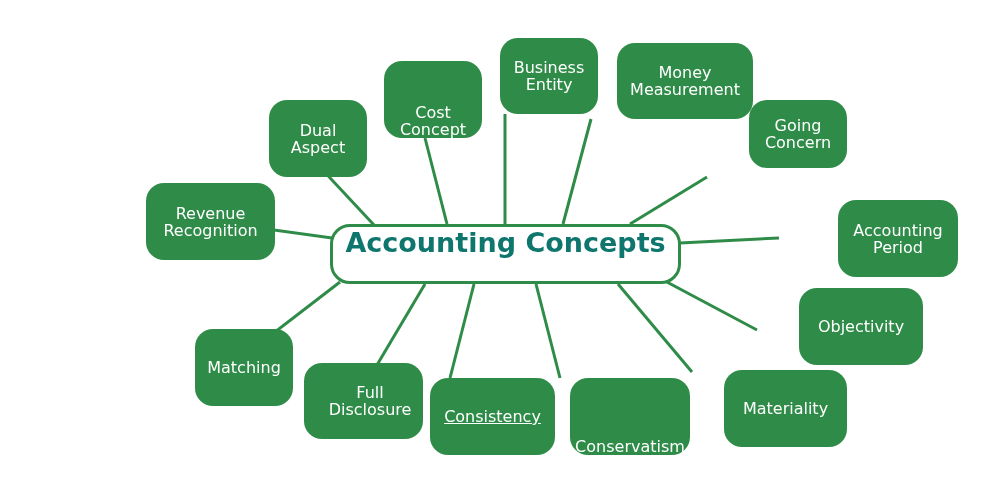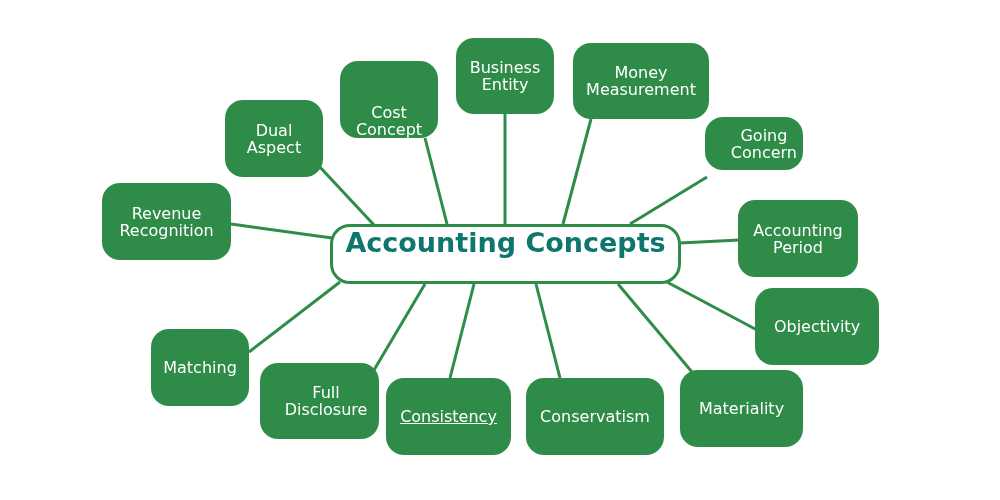--- a/index.html
+++ b/index.html
@@ -1,18 +1,18 @@
 <!DOCTYPE html>
 <html><head>
 <meta charset="utf-8">
 <style>
   html,body{margin:0;padding:0;background:#fff;}
   #stage{position:relative;width:1000px;height:500px;overflow:hidden;background:#fff;font-family:"DejaVu Sans","Liberation Sans",sans-serif;}
   svg#links{position:absolute;left:0;top:0;}
-  .node{position:absolute;box-sizing:border-box;background:#2f8c48;color:#fff;border-radius:18px;display:flex;align-items:center;justify-content:center;text-align:center;font-size:16px;line-height:17px;padding:0 6px;}
+  .node{position:absolute;box-sizing:border-box;background:#2f8c48;color:#fff;border-radius:18px;display:flex;align-items:center;justify-content:center;text-align:center;font-size:16px;line-height:17px;padding:0 6px;margin-left:44px;}
   .center{position:absolute;box-sizing:border-box;background:#fff;border:3px solid #2f8c48;border-radius:20px;color:#0f766e;font-weight:bold;font-size:27px;display:flex;align-items:flex-start;justify-content:center;}
 </style>
 </head>
 <body>
 
 <div id="stage">
   <svg id="links" width="1000" height="500">
       <line x1="231" y1="224" x2="332" y2="238" stroke="#2f8c48" stroke-width="3"></line>
       <line x1="318" y1="165" x2="374" y2="225" stroke="#2f8c48" stroke-width="3"></line>
       <line x1="425" y1="138" x2="447" y2="224" stroke="#2f8c48" stroke-width="3"></line>
@@ -39,33 +39,33 @@
       </div>
       <div class="node" style="left: 340px; top: 61px; width: 98px; height: 77px; align-items: flex-end;">
         <span>Cost<br>Concept</span>
       </div>
       <div class="node" style="left: 456px; top: 38px; width: 98px; height: 76px;">
         <span>Business<br>Entity</span>
       </div>
       <div class="node" style="left: 573px; top: 43px; width: 136px; height: 76px;">
         <span>Money<br>Measurement</span>
       </div>
-      <div class="node" style="left: 705px; top: 117px; width: 98px; height: 53px; justify-content: flex-end;">
+      <div class="node" style="left: 705px; top: 100px; width: 98px; height: 68px;">
         <span>Going<br>Concern</span>
       </div>
-      <div class="node" style="left: 738px; top: 200px; width: 120px; height: 77px; border-radius: 17px;">
+      <div class="node" style="left: 794px; top: 200px; width: 120px; height: 77px;">
         <span>Accounting<br>Period</span>
       </div>
       <div class="node" style="left: 755px; top: 288px; width: 124px; height: 77px;">
         <span>Objectivity</span>
       </div>
       <div class="node" style="left: 680px; top: 370px; width: 123px; height: 77px;">
         <span>Materiality</span>
       </div>
-      <div class="node" style="left: 526px; top: 378px; width: 138px; height: 77px;">
+      <div class="node" style="left: 526px; top: 378px; width: 120px; height: 77px; align-items: flex-end;">
         <span>Conservatism</span>
       </div>
       <div class="node" style="left: 386px; top: 378px; width: 125px; height: 77px; text-decoration: underline;">
         <span>Consistency</span>
       </div>
       <div class="node" style="left: 260px; top: 363px; width: 119px; height: 76px; padding-left: 19px;">
         <span>Full<br>Disclosure</span>
       </div>
       <div class="node" style="left: 151px; top: 329px; width: 98px; height: 77px;">
         <span>Matching</span>

